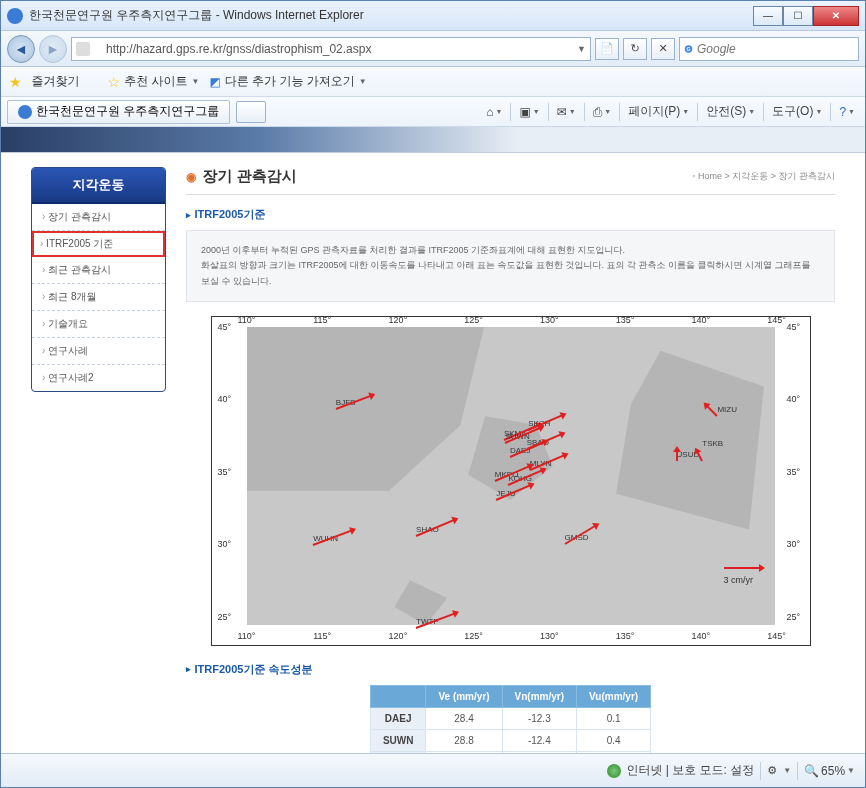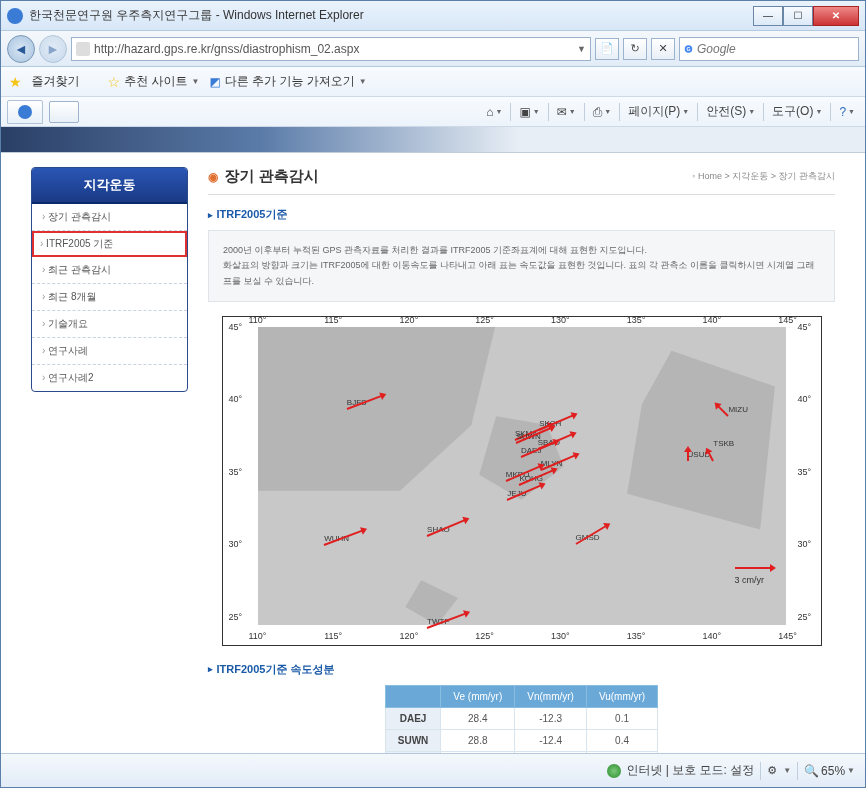--- a/index.html
+++ b/index.html
@@ -13,21 +13,21 @@
     .win-controls { display: flex; gap: 0; margin-left: auto; }
     .win-btn { width: 30px; height: 20px; border: 1px solid #6b87a8; background: linear-gradient(#f8fbff, #dce9f7); display: flex; align-items: center; justify-content: center; font-size: 10px; color: #333; cursor: pointer; }
     .win-btn.close { background: linear-gradient(#e88, #c33); color: #fff; width: 46px; border-color: #a22; }
     .win-btn.close::before { content: "✕"; font-weight: bold; }
     .win-btn.min::before { content: "—"; }
     .win-btn.max::before { content: "☐"; }
 
     
     .navbar { height: 36px; background: linear-gradient(#f4f8fc, #e2ecf7); border-bottom: 1px solid #b5c9de; display: flex; align-items: center; padding: 0 6px; gap: 4px; }
     .nav-btn { width: 28px; height: 28px; border-radius: 50%; background: radial-gradient(#d8e6f5, #a8c3de); border: 1px solid #7a98b8; display: flex; align-items: center; justify-content: center; color: #2a5a9a; font-size: 14px; cursor: pointer; }
-    .url-bar { flex: 1; height: 24px; background: #fff; border: 1px solid #9bb3cc; display: flex; align-items: center; padding: 0 4px; gap: 4px; }
+    .url-bar { flex: 1; height: 24px; background: #fff; border: 1px solid #9bb3cc; display: flex; align-items: center; padding: 0 4px; gap: 16px; }
     .url-bar .favicon-sm { width: 14px; height: 14px; background: #ddd; border-radius: 2px; }
     .url-bar input { flex: 1; border: none; outline: none; font-size: 12px; color: #555; }
     .small-btn { width: 24px; height: 22px; border: 1px solid #9bb3cc; background: linear-gradient(#fff, #e8eff7); display: flex; align-items: center; justify-content: center; cursor: pointer; font-size: 11px; color: #444; }
     .search-bar { width: 180px; height: 24px; background: #fff; border: 1px solid #9bb3cc; display: flex; align-items: center; padding: 0 4px; gap: 4px; }
     .search-bar .g-icon { width: 14px; height: 14px; }
     .search-bar input { flex: 1; border: none; outline: none; font-size: 12px; font-style: italic; color: #888; }
 
     
     .favbar { height: 30px; background: linear-gradient(#f8fbff, #ecf3fa); border-bottom: 1px solid #cdd9e6; display: flex; align-items: center; padding: 0 8px; gap: 10px; font-size: 12px; color: #333; }
     .fav-star { color: #f5c518; font-size: 14px; }
@@ -43,21 +43,21 @@
     .sep { width: 1px; height: 18px; background: #c0cedd; }
 
     
     .viewport { flex: 1; overflow: hidden; position: relative; background: #fff; }
     .page { position: absolute; inset: 0; overflow: auto; }
     .page-inner { padding: 20px 30px 40px 30px; background: #fff; position: relative; }
     .top-banner { height: 26px; background: linear-gradient(90deg, #2a3f66, #5a7ba8 30%, #e8eef5 60%); margin: -20px -30px 14px -30px; border-bottom: 1px solid #c0cedc; }
 
     
     .layout { display: flex; gap: 20px; align-items: flex-start; }
-    .sidebar { width: 157px; border: 1px solid #2a4a8a; border-radius: 4px; overflow: hidden; background: #fff; flex-shrink: 0; }
+    .sidebar { width: 135px; border: 1px solid #2a4a8a; border-radius: 4px; overflow: hidden; background: #fff; flex-shrink: 0; }
     .sidebar-header { background: linear-gradient(#2a56b5, #1a3a85); color: #fff; text-align: center; padding: 8px 0; font-size: 13px; font-weight: bold; border-bottom: 2px solid #0a2a6a; }
     .sidebar-item { padding: 6px 10px; font-size: 10px; color: #555; border-bottom: 1px dashed #c8d2e0; cursor: pointer; }
     .sidebar-item:last-child { border-bottom: none; }
     .sidebar-item.highlighted { border: 2px solid #e03030; padding: 4px 6px; }
     .sidebar-item::before { content: "› "; color: #999; }
 
     
     .main { flex: 1; min-width: 0; }
     .page-title-row { display: flex; align-items: center; justify-content: space-between; border-bottom: 1px solid #ddd; padding-bottom: 8px; margin-bottom: 10px; }
     .page-title { font-size: 15px; font-weight: bold; color: #333; display: flex; align-items: center; gap: 6px; }
@@ -72,21 +72,21 @@
     .map-area { position: absolute; left: 35px; top: 10px; right: 35px; bottom: 20px; background: #c8c8c8; }
     .map-land { position: absolute; background: #b5b5b5; }
     .axis-label { position: absolute; font-size: 9px; color: #333; }
     .station { position: absolute; font-size: 8px; color: #333; white-space: nowrap; }
     .arrow { position: absolute; height: 2px; background: #e02020; transform-origin: left center; }
     .arrow::after { content: ""; position: absolute; right: -5px; top: -3px; border-left: 6px solid #e02020; border-top: 4px solid transparent; border-bottom: 4px solid transparent; }
     .scale-box { position: absolute; right: 50px; bottom: 60px; font-size: 9px; color: #333; }
 
     
     .data-table { margin: 0 auto; border-collapse: collapse; font-size: 10px; }
-    .data-table th { background: #6aa8d8; color: #fff; padding: 5px 12px; border: 1px solid #88bce0; font-weight: normal; }
+    .data-table th { background: #6aa8d8; color: #fff; padding: 5px 12px; border: 1px solid #88bce0; font-weight: bold; }
     .data-table td { padding: 5px 12px; border: 1px solid #d8e4ee; text-align: center; color: #555; }
     .data-table td:first-child { background: #e8eff6; font-weight: bold; color: #444; }
 
     
     .statusbar { height: 34px; background: linear-gradient(#f4f8fc, #e2ecf7); border-top: 1px solid #b5c9de; display: flex; align-items: center; padding: 0 10px; font-size: 12px; color: #444; gap: 8px; }
     .status-left { display: flex; align-items: center; gap: 6px; margin-left: auto; }
     .globe-icon { width: 14px; height: 14px; border-radius: 50%; background: radial-gradient(#7ac87a, #2a8a2a); display: inline-block; }
     .zoom-group { display: flex; align-items: center; gap: 2px; }
   </style>
 </head>
@@ -136,20 +136,21 @@
     <span class="fav-link">
       <span style="color:#3a7bd5">◩</span>
       <span>다른 추가 기능 가져오기</span>
       <span class="caret">▼</span>
     </span>
   </div>
 
   <div class="tabbar">
     <div class="tab">
       <span class="favicon-sm"></span>
+      <span>한국천문연구원 우주측지연구그룹</span>
     </div>
     <div class="small-btn" style="width:30px;border-radius:2px"></div>
     <div class="cmd-bar">
       <div class="cmd-item">
           <span>⌂</span>
           <span class="caret">▼</span>
         </div>
       <div class="sep"></div>
       <div class="cmd-item">
           <span>▣</span>

